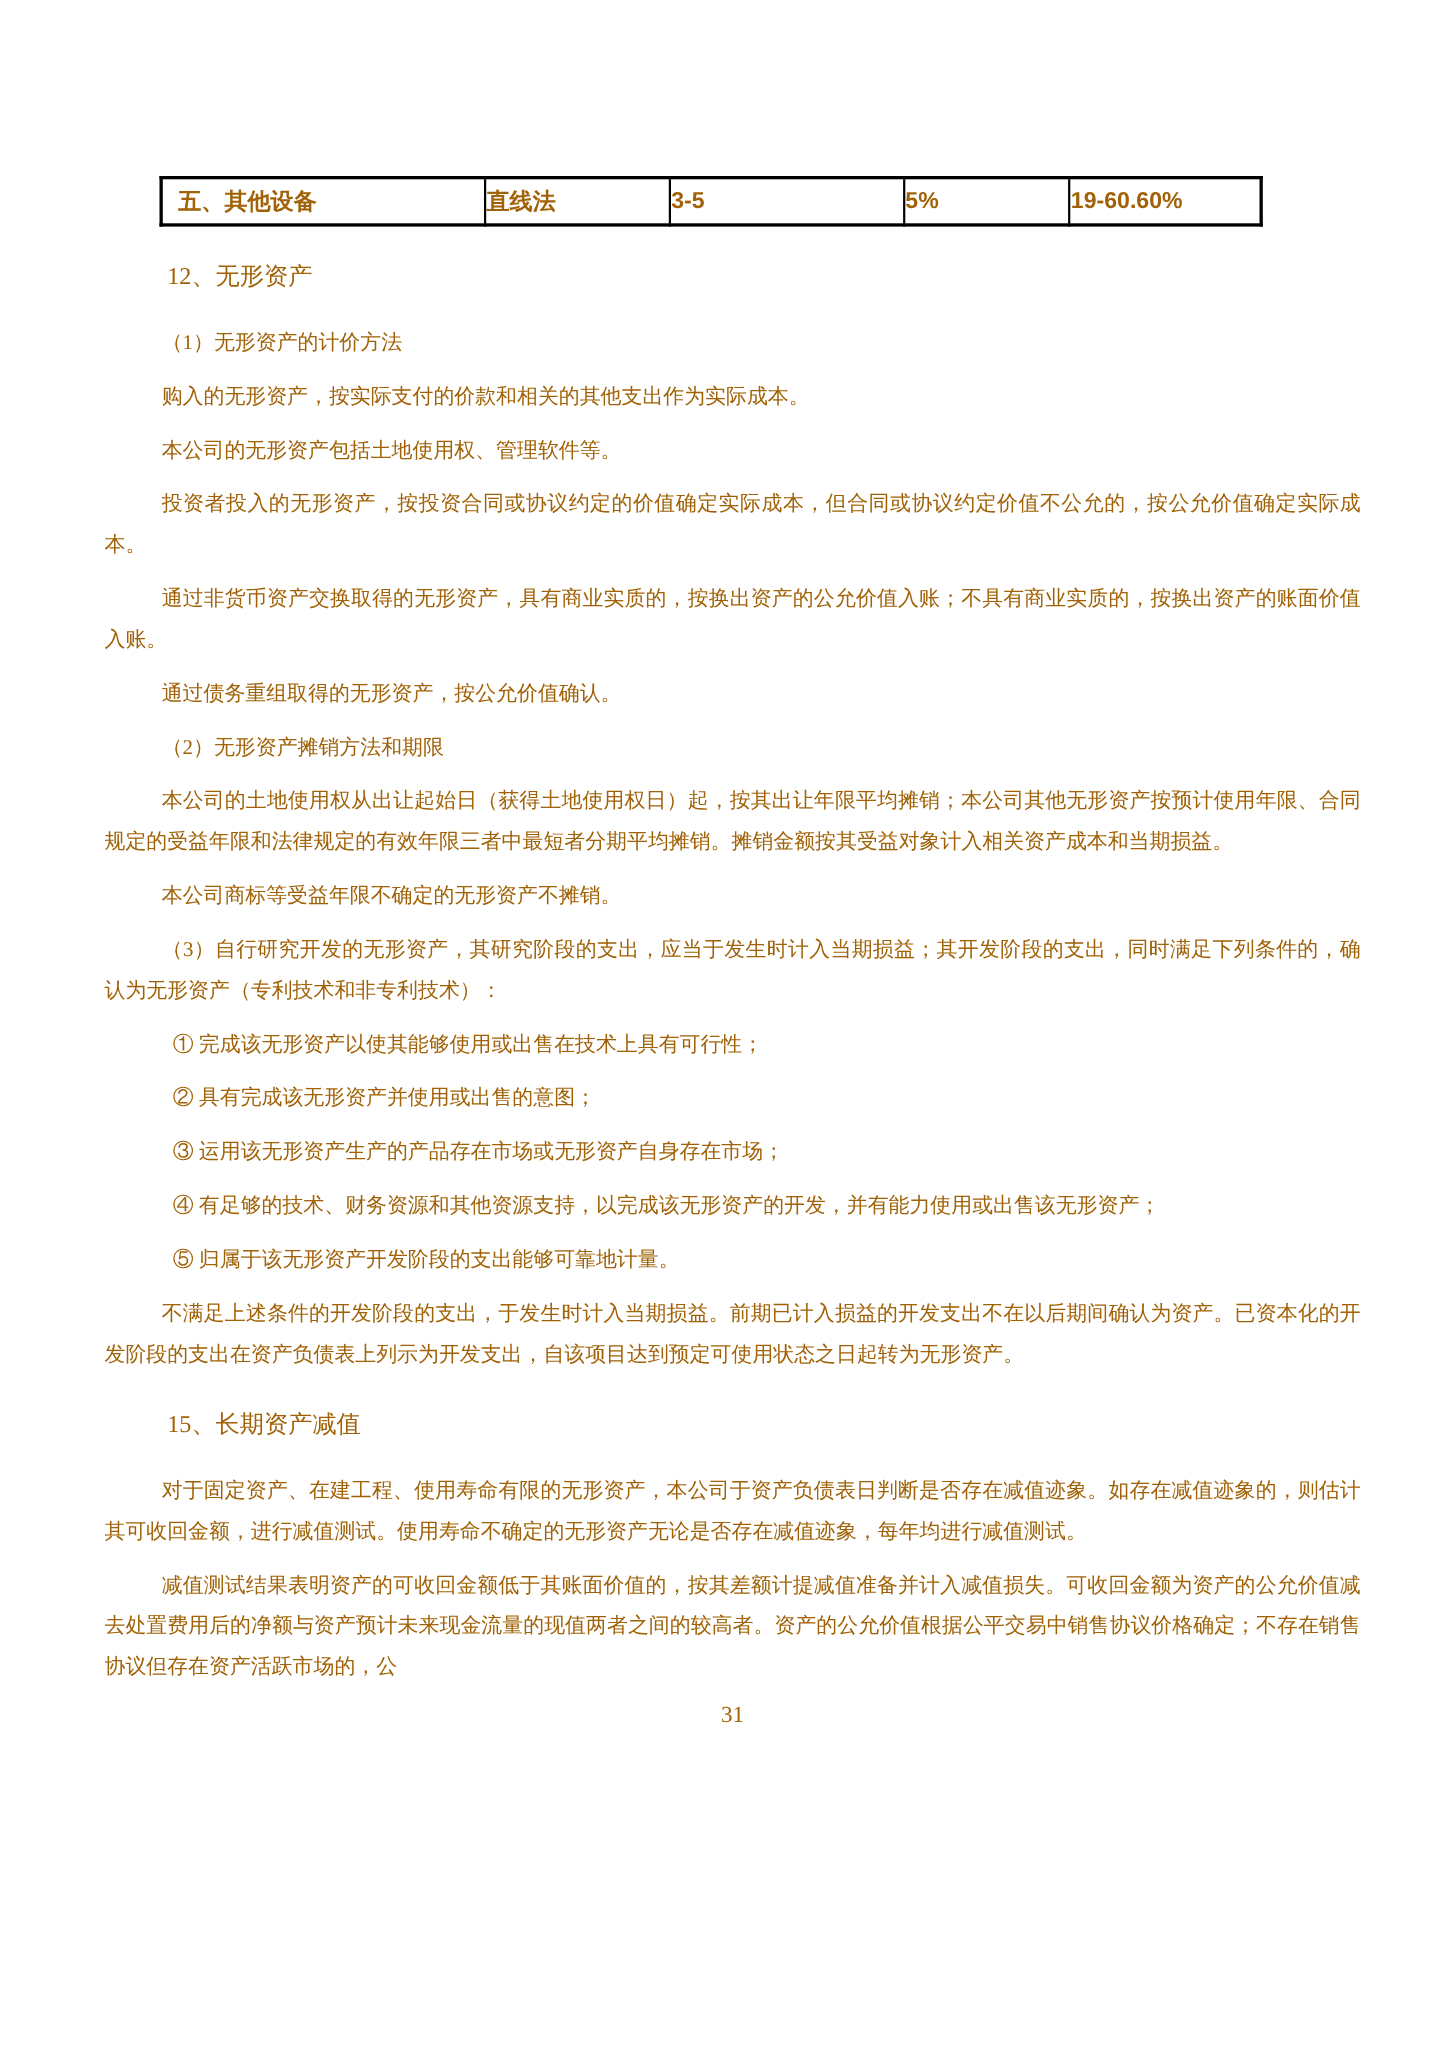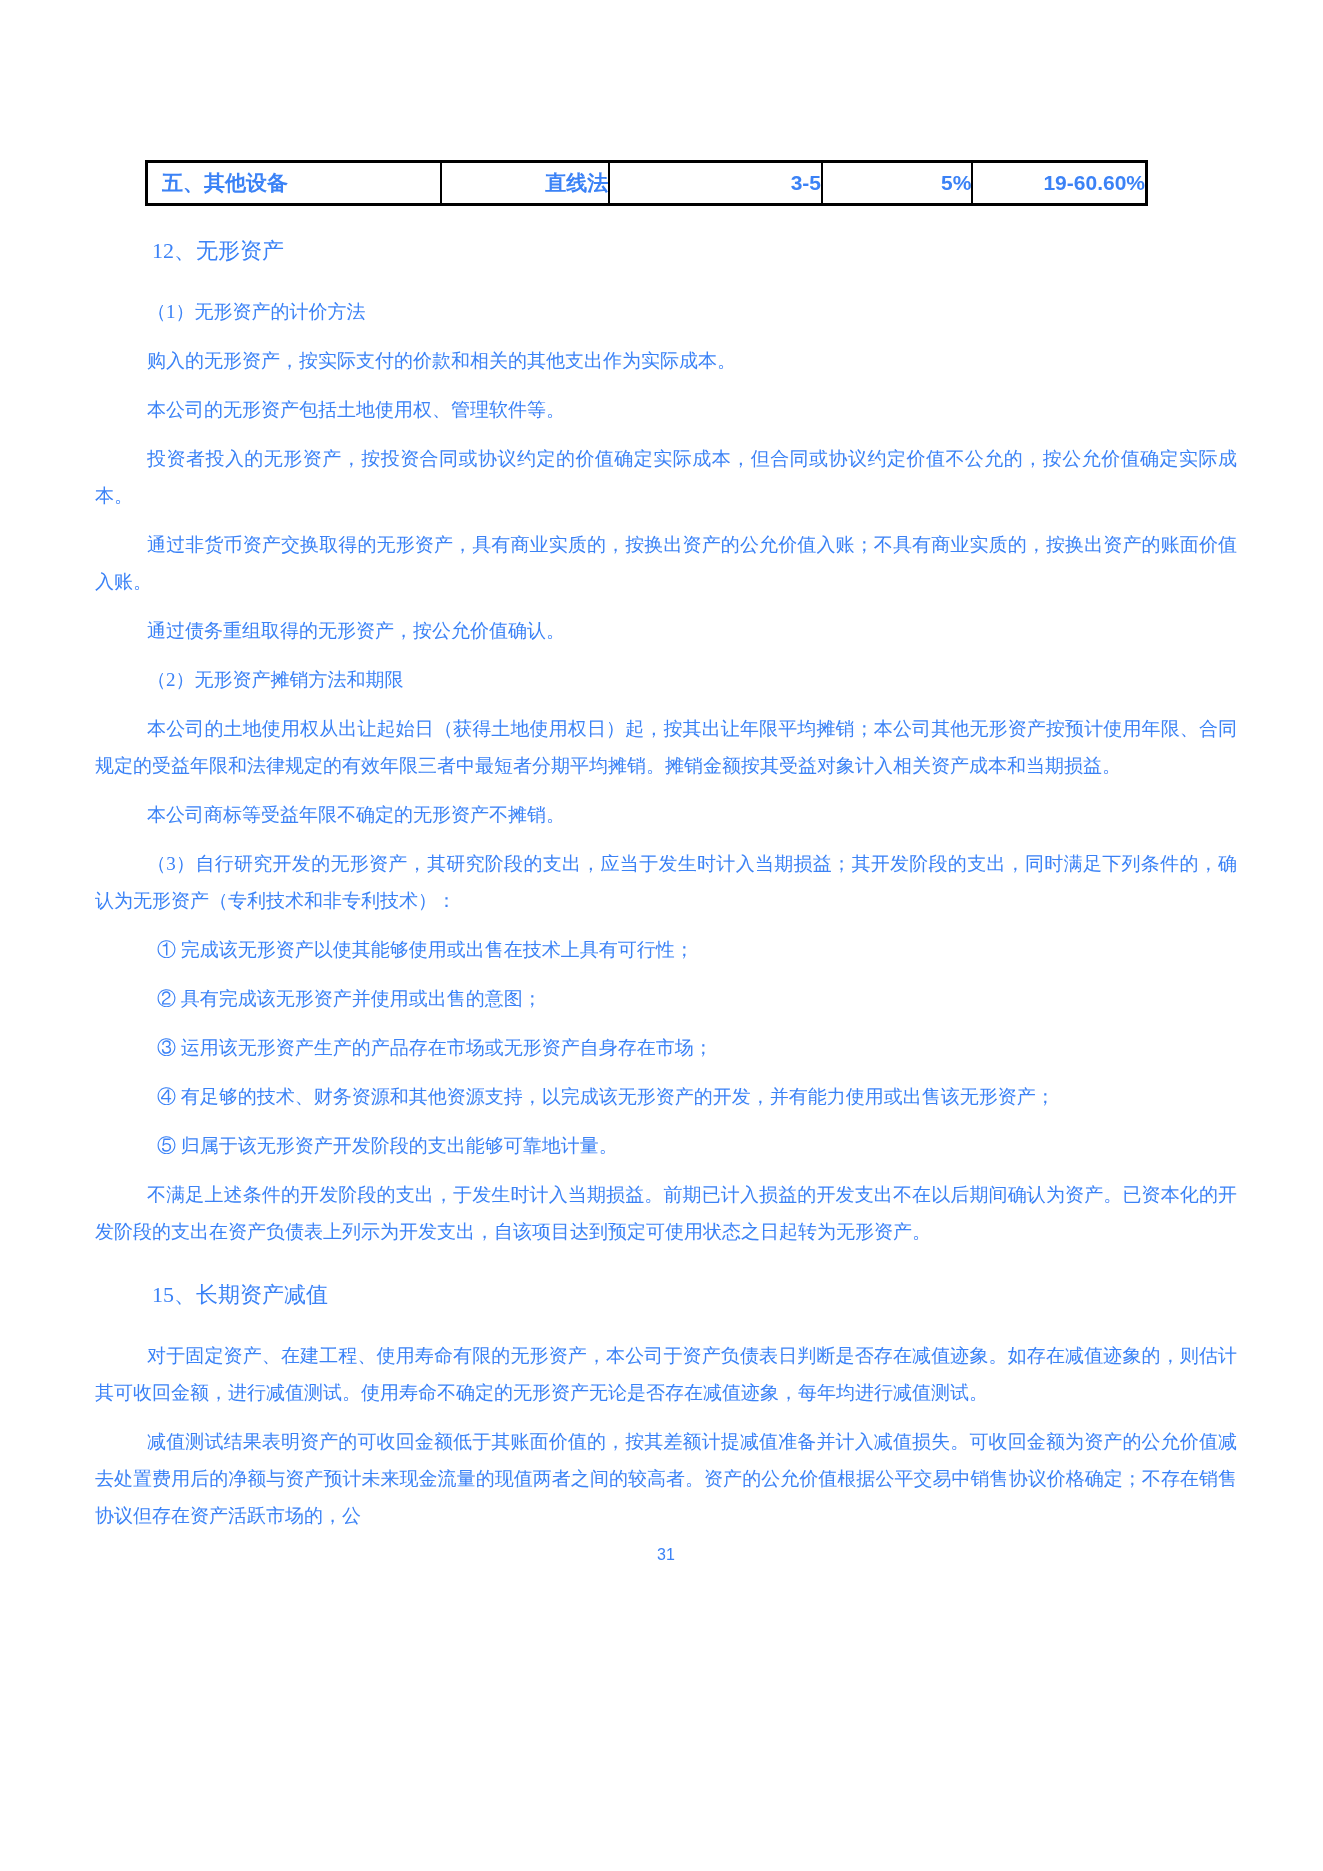--- a/index.html
+++ b/index.html
@@ -5,21 +5,21 @@
   html, body {
     margin: 0;
     padding: 0;
     background: #ffffff;
   }
   .page {
     position: relative;
     width: 1323px;
     height: 1871px;
     background: #ffffff;
-    color: #3b82f6;
+    color: #a16207;
     font-family: "Liberation Serif", "DejaVu Serif", serif;
     overflow: hidden;
   }
   .content {
     position: absolute;
     left: 95px;
     top: 160px;
     width: 1142px;
   }
   table.dep-table {
@@ -27,21 +27,21 @@
     table-layout: fixed;
     margin-left: 50px;
     width: 1003px;
     border: 3px solid #000000;
     margin-bottom: 14px;
   }
   table.dep-table td {
     border: 2px solid #000000;
     height: 40px;
     vertical-align: middle;
-    text-align: right;
+    text-align: left;
     font-family: "Liberation Sans", "DejaVu Sans", sans-serif;
     font-weight: 600;
     font-size: 21px;
     padding: 0;
     overflow: hidden;
     white-space: nowrap;
   }
   table.dep-table td.c1 { text-align: left; padding-left: 14px; }
   .col1 { width: 288px; }
   .col2 { width: 164px; }
@@ -62,22 +62,22 @@
   }
   .content h2 {
     font-size: 22px;
     line-height: 37px;
     font-weight: normal;
     margin: 26px 0 24px 0;
     text-indent: 57px;
   }
   .page-number {
     text-align: center;
-    font-family: Liberation Sans, sans-serif;
-    font-size: 16px;
+    font-family: Liberation Serif, serif;
+    font-size: 21px;
     margin-top: 8px;
   }
 </style>
 </head>
 <body>
 
 <div class="page">
   <div class="content">
 
     <table class="dep-table">

